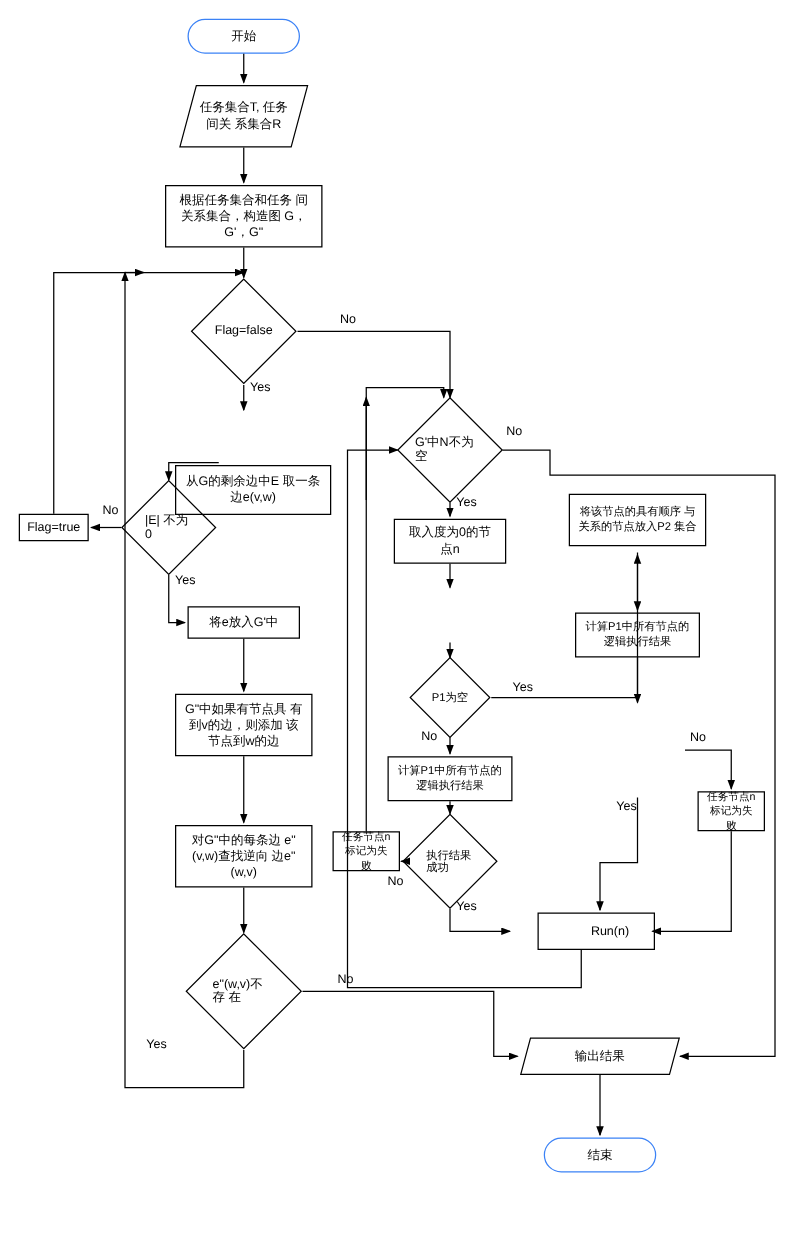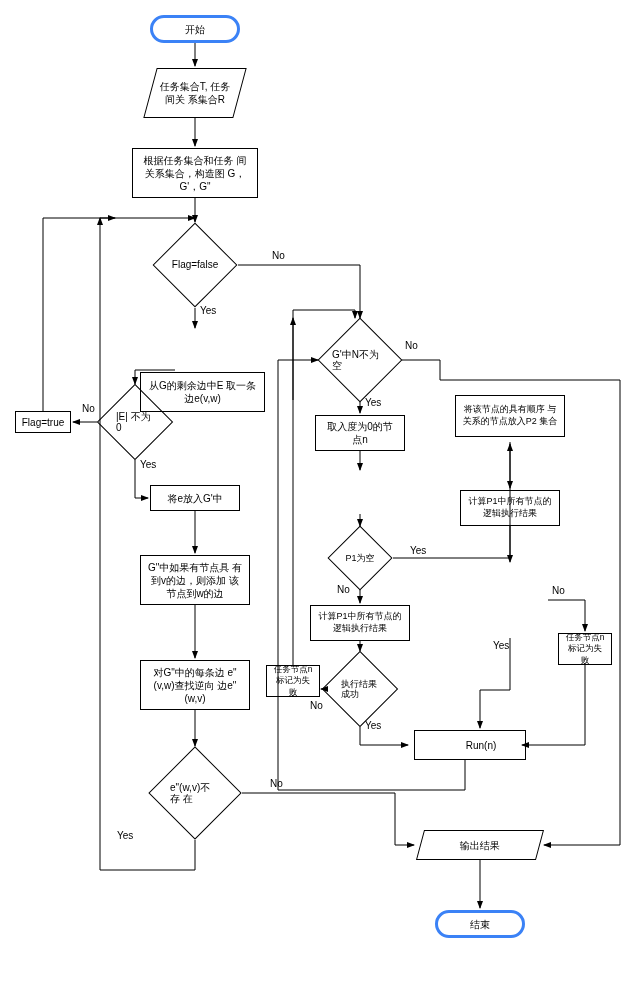--- a/index.html
+++ b/index.html
@@ -1,19 +1,19 @@
 <!DOCTYPE html>
 <html><head>
 <meta charset="utf-8">
 <style>
   * { margin: 0; padding: 0; box-sizing: border-box; }
   body { font-family: "Microsoft YaHei", sans-serif; font-size: 10px; background: #fff; }
   .canvas { position: relative; width: 628px; height: 1000px; }
   .node { position: absolute; display: flex; align-items: center; justify-content: center; text-align: center; padding: 4px 6px; line-height: 1.3; }
-  .terminator { border: 3px solid #3b82f6; border-radius: 999px; }
+  .terminator { border: 1px solid #3b82f6; border-radius: 999px; }
   .io { border: 1px solid #000; transform: skewX(-15deg); }
   .io > span { display: inline-block; transform: skewX(15deg); }
   .process { border: 1px solid #000; }
   .diamond-wrap { position: absolute; }
   .diamond { width: 100%; height: 100%; border: 1px solid #000; transform: rotate(45deg); position: absolute; top: 0; left: 0; }
   .diamond-label { position: absolute; top: 0; left: 0; width: 100%; height: 100%; display: flex; align-items: center; justify-content: center; text-align: left; padding: 0 8px; line-height: 1.15;}
   svg.arrows { position: absolute; top:0; left:0; width: 628px; height: 1000px; pointer-events: none; }
   .label { position: absolute; font-size: 10px; text-align: center; }
 </style>
 </head>
@@ -131,21 +131,21 @@
       <span>计算P1中所有节点的
 逻辑执行结果</span>
     </div>
 
 
 <div class="node process" style="left:558px; top:633px; width:54px; height:32px; font-size:8.5px;">
       <span>任务节点n
 标记为失败</span>
     </div>
 
-<div class="node process" style="left:414px; top:730px; width:112px; height:30px;padding-left:28px;">
+<div class="node process" style="left:430px; top:730px; width:94px; height:30px;padding-left:28px;">
       <span>Run(n)</span>
     </div>
 
 <div class="node io" style="left:420px; top:830px; width:120px; height:30px;">
       <span>输出结果</span>
     </div>
 
 <div class="node terminator" style="left:435px; top:910px; width:90px; height:28px;">
       <span>结束</span>
     </div>

